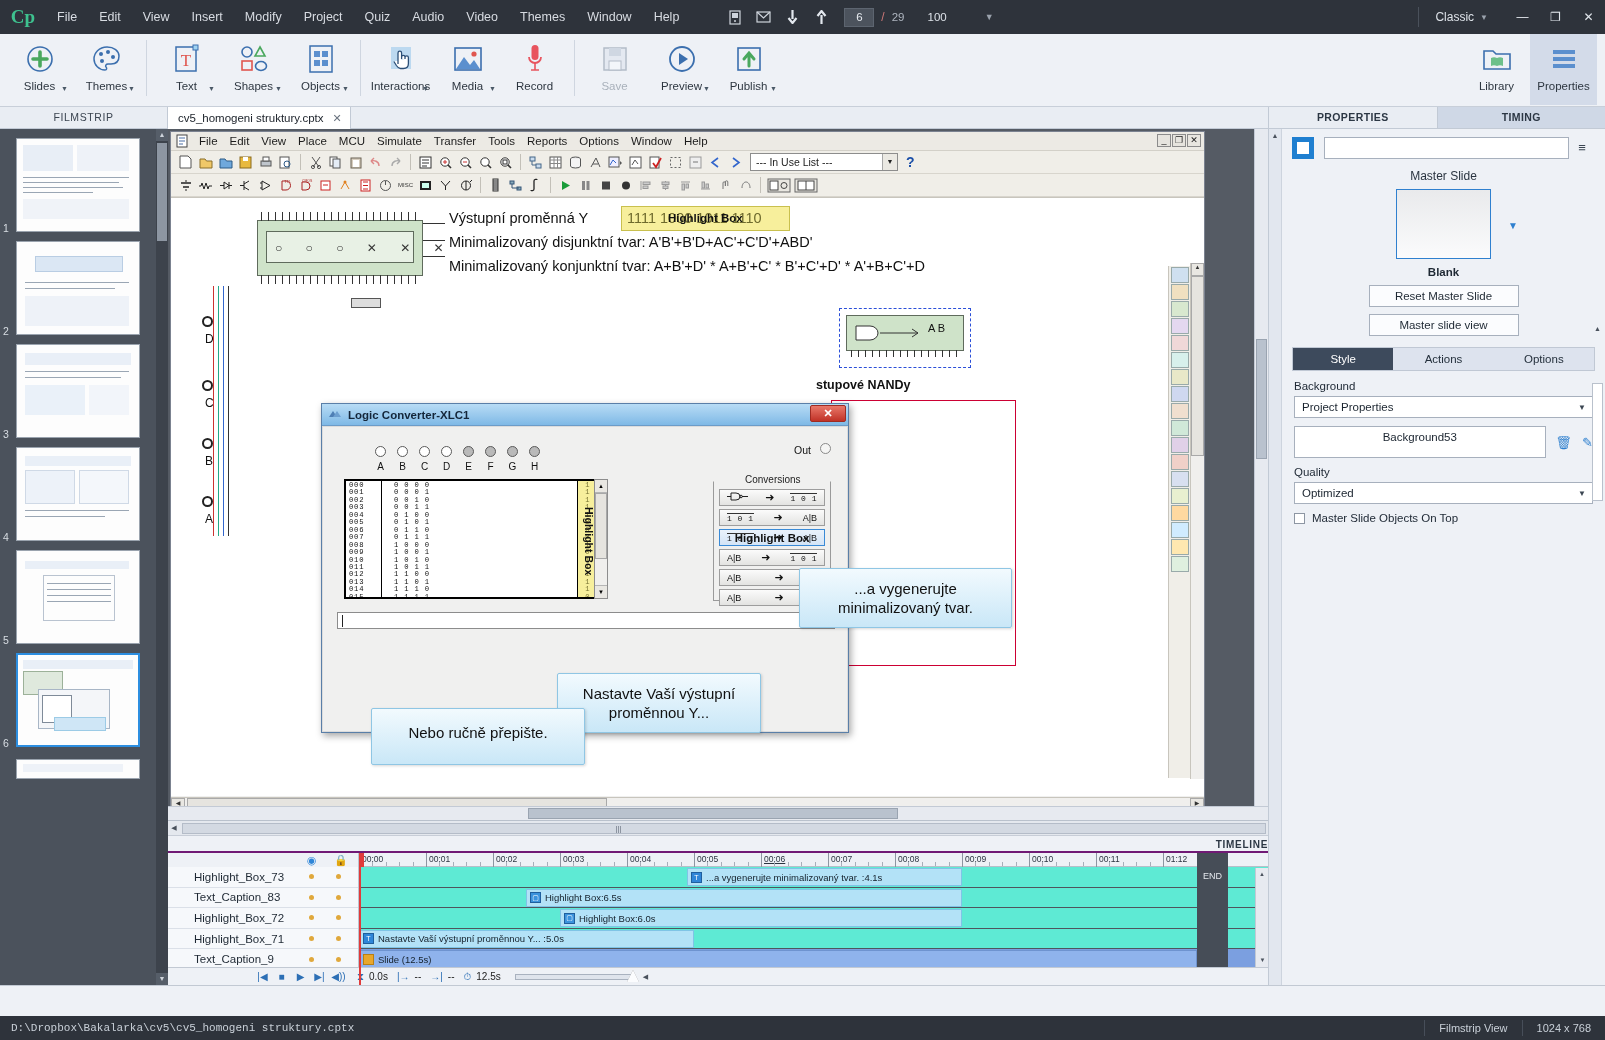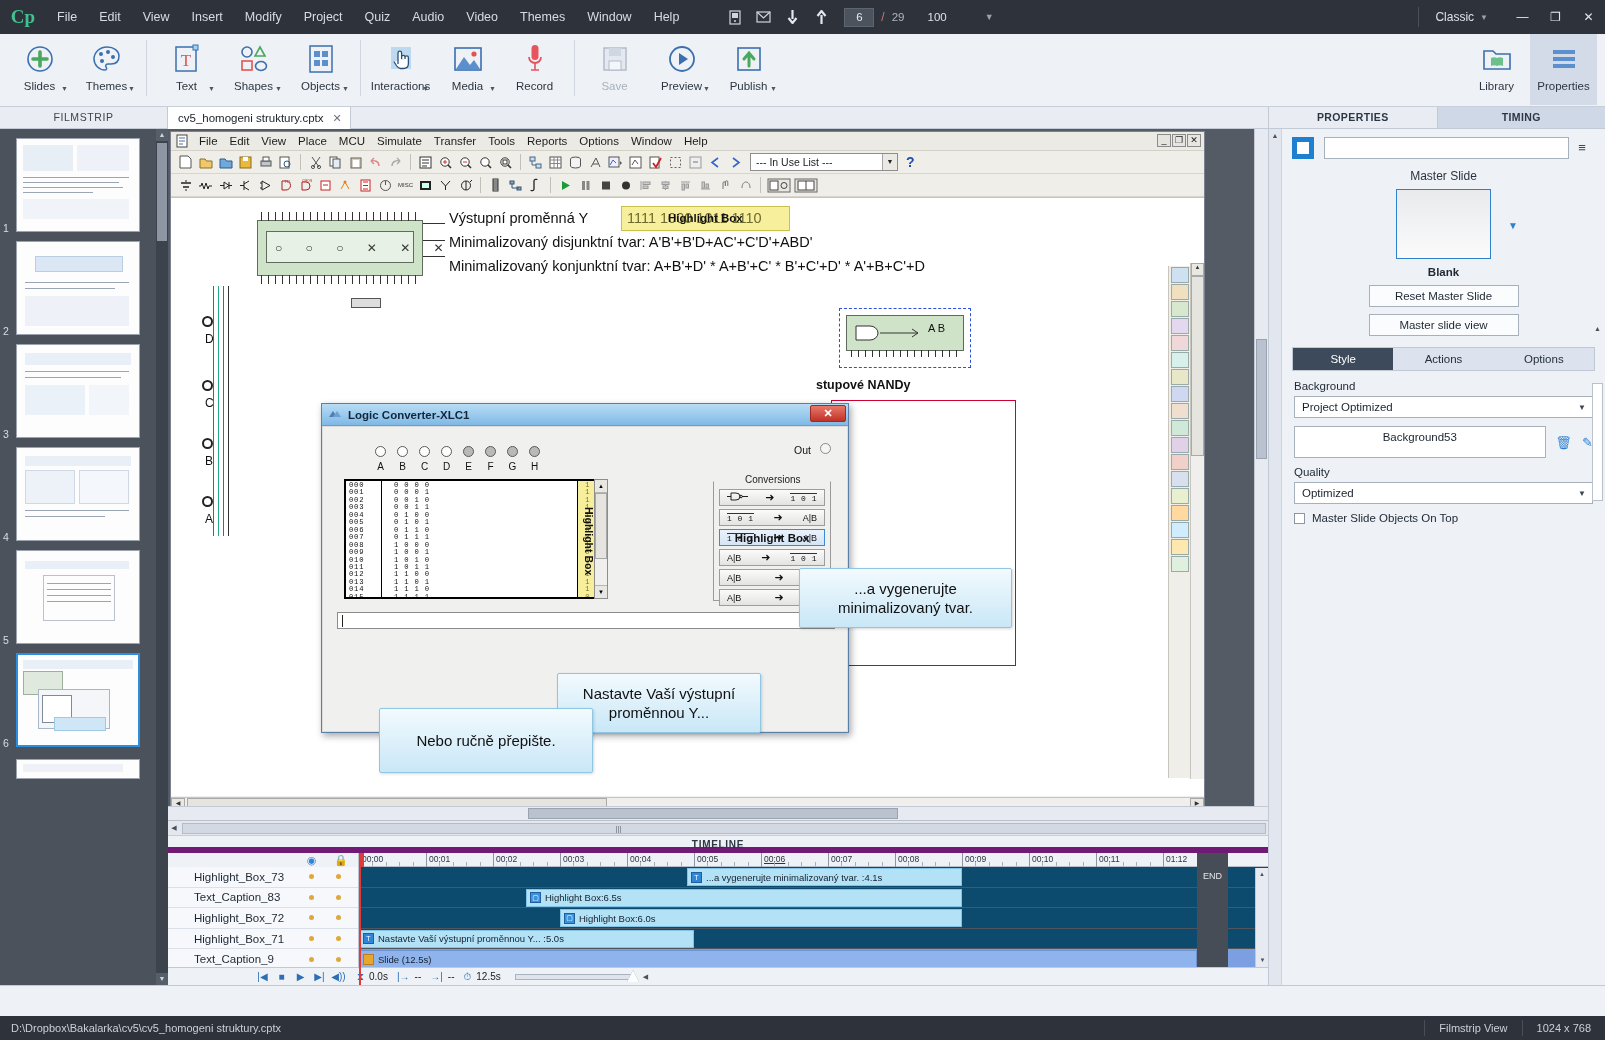--- a/index.html
+++ b/index.html
@@ -262,33 +262,33 @@
 
   
   .tl-wrap {
     position: absolute; left: 168px; right: 337px; bottom: 55px; height: 165px;
     background: #eef1f6; border-top: 1px solid #b9c1cc;
   }
   .tl-topbar { height: 15px; background: #e4e8ee; display: flex; align-items: center; border-bottom: 1px solid #c7cdd7; }
   .tl-topbar .la { width: 12px; text-align: center; font-size: 7px; color: #48505b; }
   .tl-topbar .hsb { flex: 1; height: 11px; margin: 0 2px; background: #d3d9e2; border: 1px solid #b4bcc8; position: relative; }
   .tl-topbar .hsb .grip { position: absolute; left: 40%; top: 1px; font-size: 7px; color: #5b6472; }
-  .tl-hdr { height: 17px; text-align: center; font-size: 10px; font-weight: bold; letter-spacing: .7px; color: #2c3744; line-height: 17px; background: #eef1f6; border-bottom: 6px solid #701a75; }
+  .tl-hdr { height: 17px; text-align: right; font-size: 10px; font-weight: bold; letter-spacing: .7px; color: #2c3744; line-height: 17px; background: #eef1f6; border-bottom: 2px solid #701a75; }
   .tl-main { position: relative; height: 132px; display: flex; }
   .tl-names { width: 191px; border-right: 1px solid #bcc4cf; }
   .tl-eyerow { height: 14px; display: flex; align-items: center; justify-content: flex-end; padding-right: 10px; gap: 18px; background: #eef1f6; }
   .tl-eye { color: #2f86d8; font-size: 11px; }
   .tl-row-n {
     height: 20.6px; display: flex; align-items: center; font-size: 11.5px; color: #1e2833;
     border-bottom: 1px solid #dbe0e8; padding-left: 26px; background: #f6f8fb;
   }
   .tl-row-n.sel { background: #cfe4f7; }
   .tl-row-n .dots { margin-left: auto; display: flex; gap: 22px; padding-right: 17px; }
   .tl-row-n .dots i { width: 5px; height: 5px; border-radius: 50%; background: #e0a83c; display: block; }
-  .tl-tracks { flex: 1; position: relative; overflow: hidden; background: #0c4a6e; }
+  .tl-tracks { flex: 1; position: relative; overflow: hidden; background: #5eead4; }
   .tl-ruler { height: 14px; background: #eef1f6; position: relative; border-bottom: 1px solid #b7bec9; }
   .tl-tick { position: absolute; top: 0; width: 1px; height: 14px; background: #8d95a1; }
   .tl-tlab { position: absolute; top: 1px; font-size: 8.5px; color: #2b3440; padding-left: 2px; }
   .tl-minor { position: absolute; bottom: 0; width: 1px; height: 4px; background: #a7aeb9; }
   .tl-row { position: relative; height: 20.6px; border-bottom: 1px solid #4f555e; }
   .tl-row.slide { background: #7b9fe0; }
   .tl-bar {
     position: absolute; top: 1px; height: 18px; background: #b3e2f7; border: 1px solid #7fc4e6;
     display: flex; align-items: center; padding-left: 3px; font-size: 9.5px; color: #14202b; white-space: nowrap; overflow: hidden;
   }
@@ -350,21 +350,21 @@
   .pr-scroll { position: absolute; right: 2px; top: 196px; bottom: 10px; width: 11px; }
   .pr-scroll .th { position: absolute; left: 0; top: 58px; width: 11px; height: 118px; background: #ffffff; border: 1px solid #b9c1cc; }
   .pr-scroll .ar { font-size: 7px; text-align: center; color: #4a525d; }
   .pr-leftsb { position: absolute; left: 0; top: 0; bottom: 0; width: 13px; background: #e2e7ef; border-right: 1px solid #cdd4de; }
 
   
   .statusbar {
     position: absolute; left: 0; right: 0; bottom: 0; height: 24px; background: #2e333b;
     display: flex; align-items: center; color: #c9d0d8; font-size: 11px;
   }
-  .sb-path { padding-left: 11px; }
+  .sb-path { padding-left: 11px; font-family: Liberation Mono, monospace; }
   .sb-right { margin-left: auto; display: flex; }
   .sb-cell { padding: 0 14px; border-left: 1px solid #474e59; line-height: 16px; }
 
   
   .bottomfill { position: absolute; left: 0; right: 0; bottom: 24px; height: 31px; background: #eef1f6; border-top: 1px solid #c2c9d3; }
 </style>
 </head>
 <body>
 
 <div class="app">
@@ -1248,21 +1248,21 @@
           <svg class="tail" style="left:-12px;top:-16px;" width="20" height="18" viewBox="0 0 20 18">
               <path d="M2 18 L8 0 L20 16 z" fill="#eaf6fc" stroke="#8fc6e4"></path>
             </svg>
         </div>
         <div class="callout" style="left:628px;top:370px;width:213px;">
           <span>...a vygenerujte minimalizovaný tvar.</span>
           <svg class="tail" style="left:-14px;top:16px;" width="16" height="20" viewBox="0 0 16 20">
               <path d="M16 2 L0 11 L16 16 z" fill="#e2f2fb" stroke="#8fc6e4"></path>
             </svg>
         </div>
-        <div class="callout" style="left:208px;top:510px;width:214px;padding-top:22px;padding-bottom:22px;">
+        <div class="callout" style="left:200px;top:510px;width:214px;padding-top:14px;padding-bottom:22px;">
           <span>Nebo ručně přepište.</span>
           <svg class="tail" style="left:-12px;top:-16px;" width="20" height="18" viewBox="0 0 20 18">
               <path d="M2 18 L8 0 L20 16 z" fill="#eaf6fc" stroke="#8fc6e4"></path>
             </svg>
         </div>
 
         <div class="ms-palette">
           <div class="pal-it" style="background:#cfe0f0;"></div>
           <div class="pal-it" style="background:#f0e0c0;"></div>
           <div class="pal-it" style="background:#d8e8cf;"></div>
@@ -1535,21 +1535,21 @@
 
       <div class="pr-tabs">
         <div class="pr-tab on">Style</div>
         <div class="pr-tab">Actions</div>
         <div class="pr-tab">Options</div>
       </div>
 
       <div class="pr-sec">
         <div class="pr-lbl">Background</div>
         <div class="pr-select">
-          <span>Project Optimized</span>
+          <span>Project Properties</span>
           <span class="ar">▼</span>
         </div>
         <div class="pr-bgrow">
           <div class="pr-bgfield">Background53</div>
           <span class="pr-icn">🗑</span>
           <span class="pr-icn">✎</span>
         </div>
         <div class="pr-lbl">Quality</div>
         <div class="pr-select">
           <span>Optimized</span>

